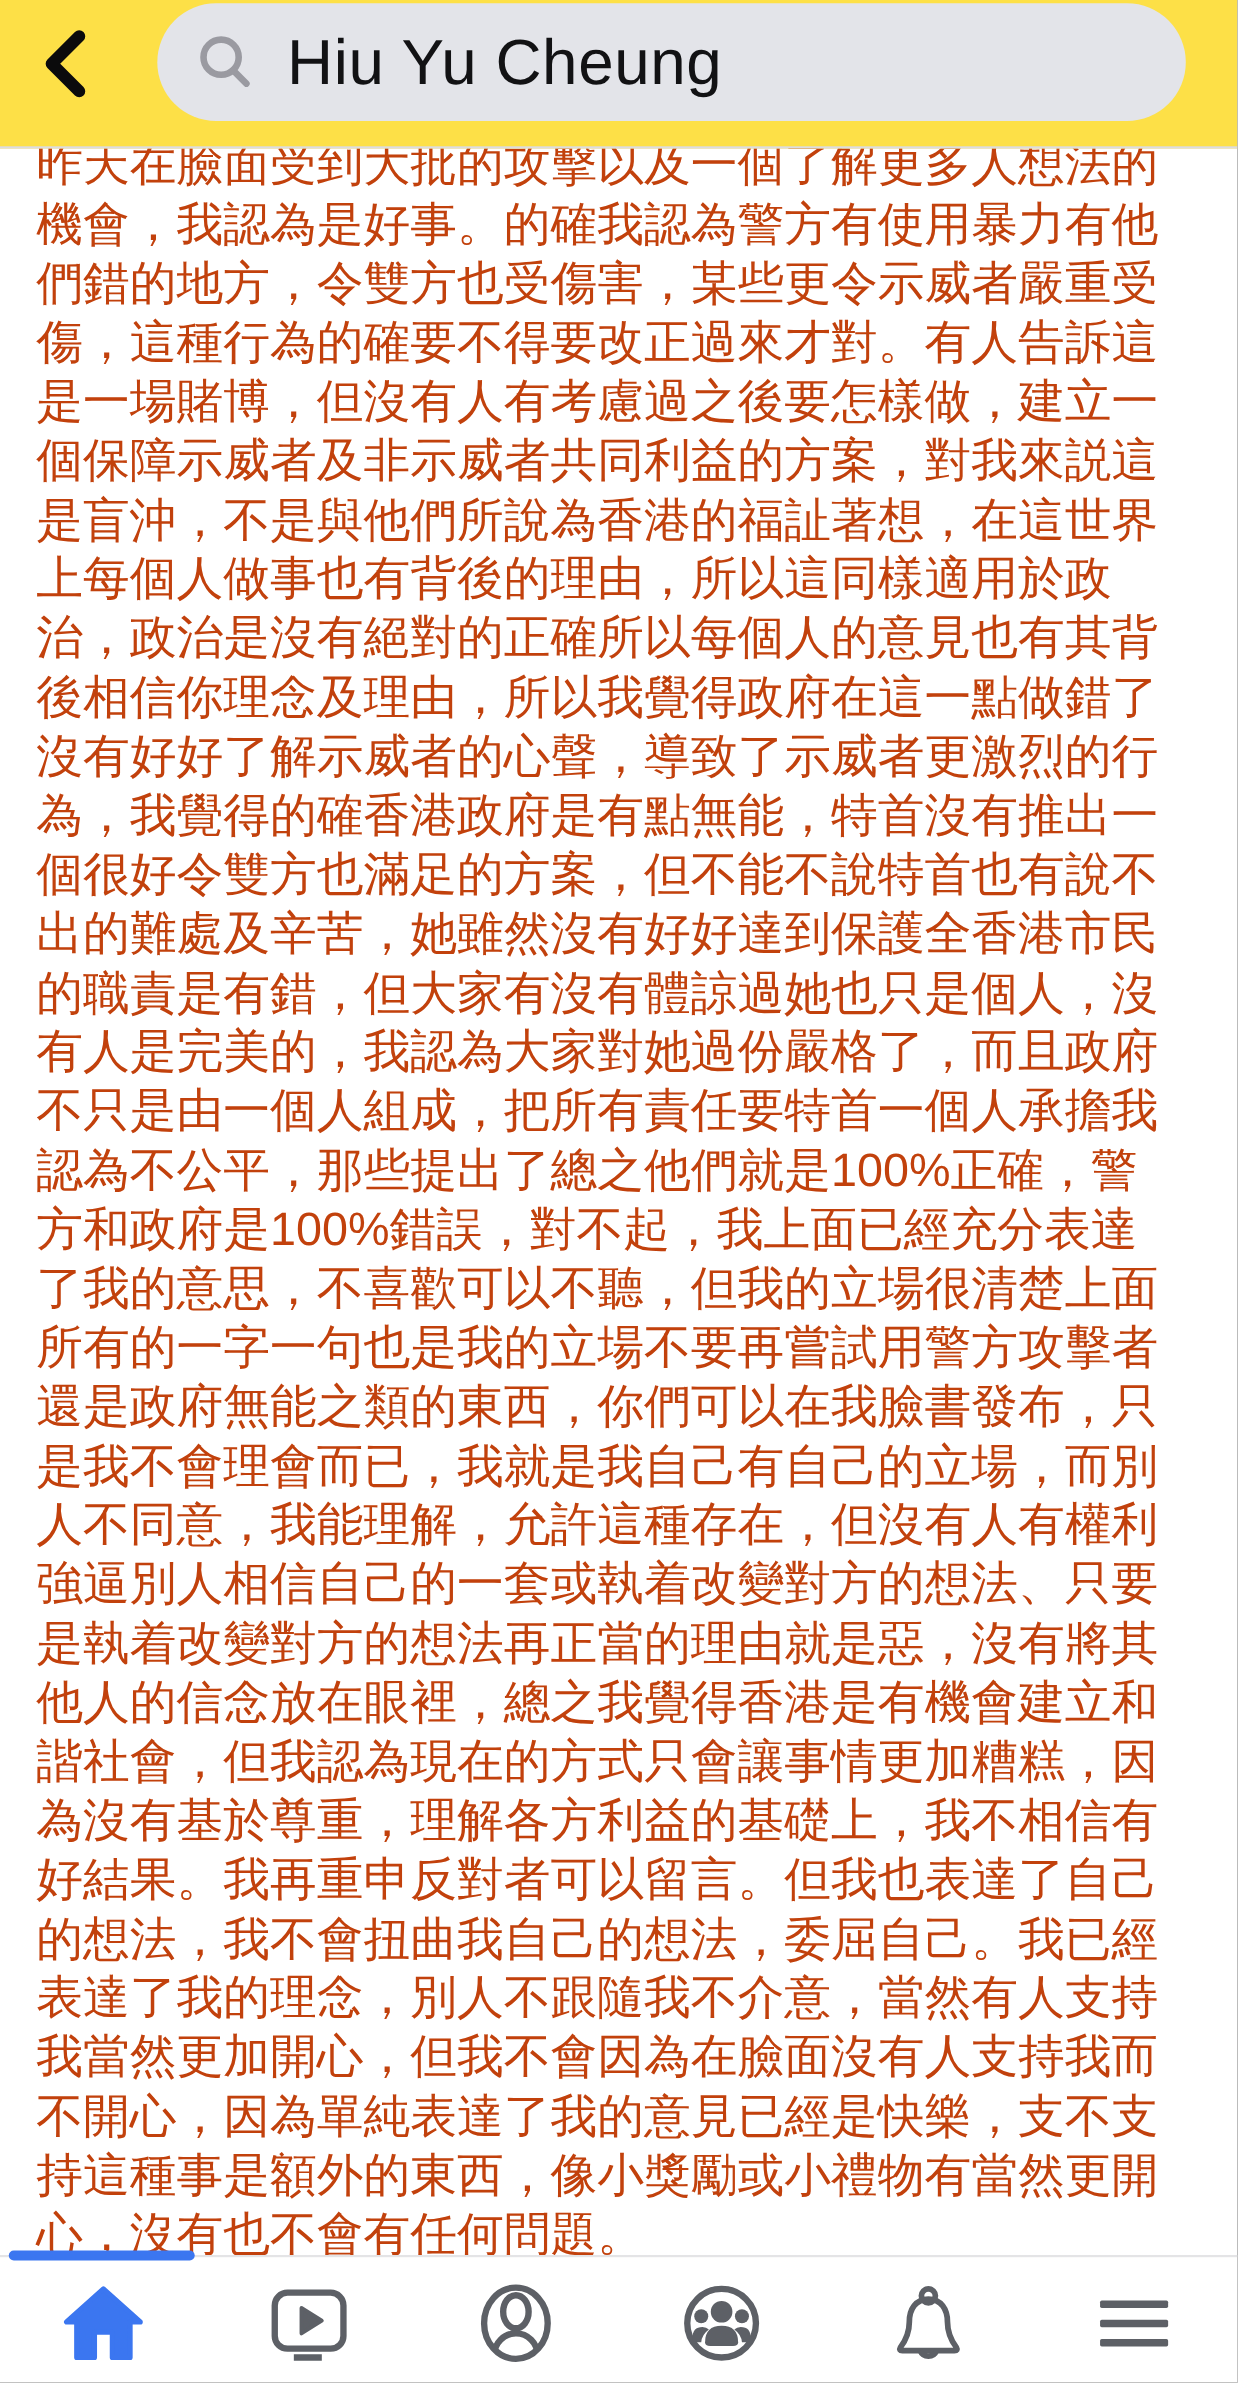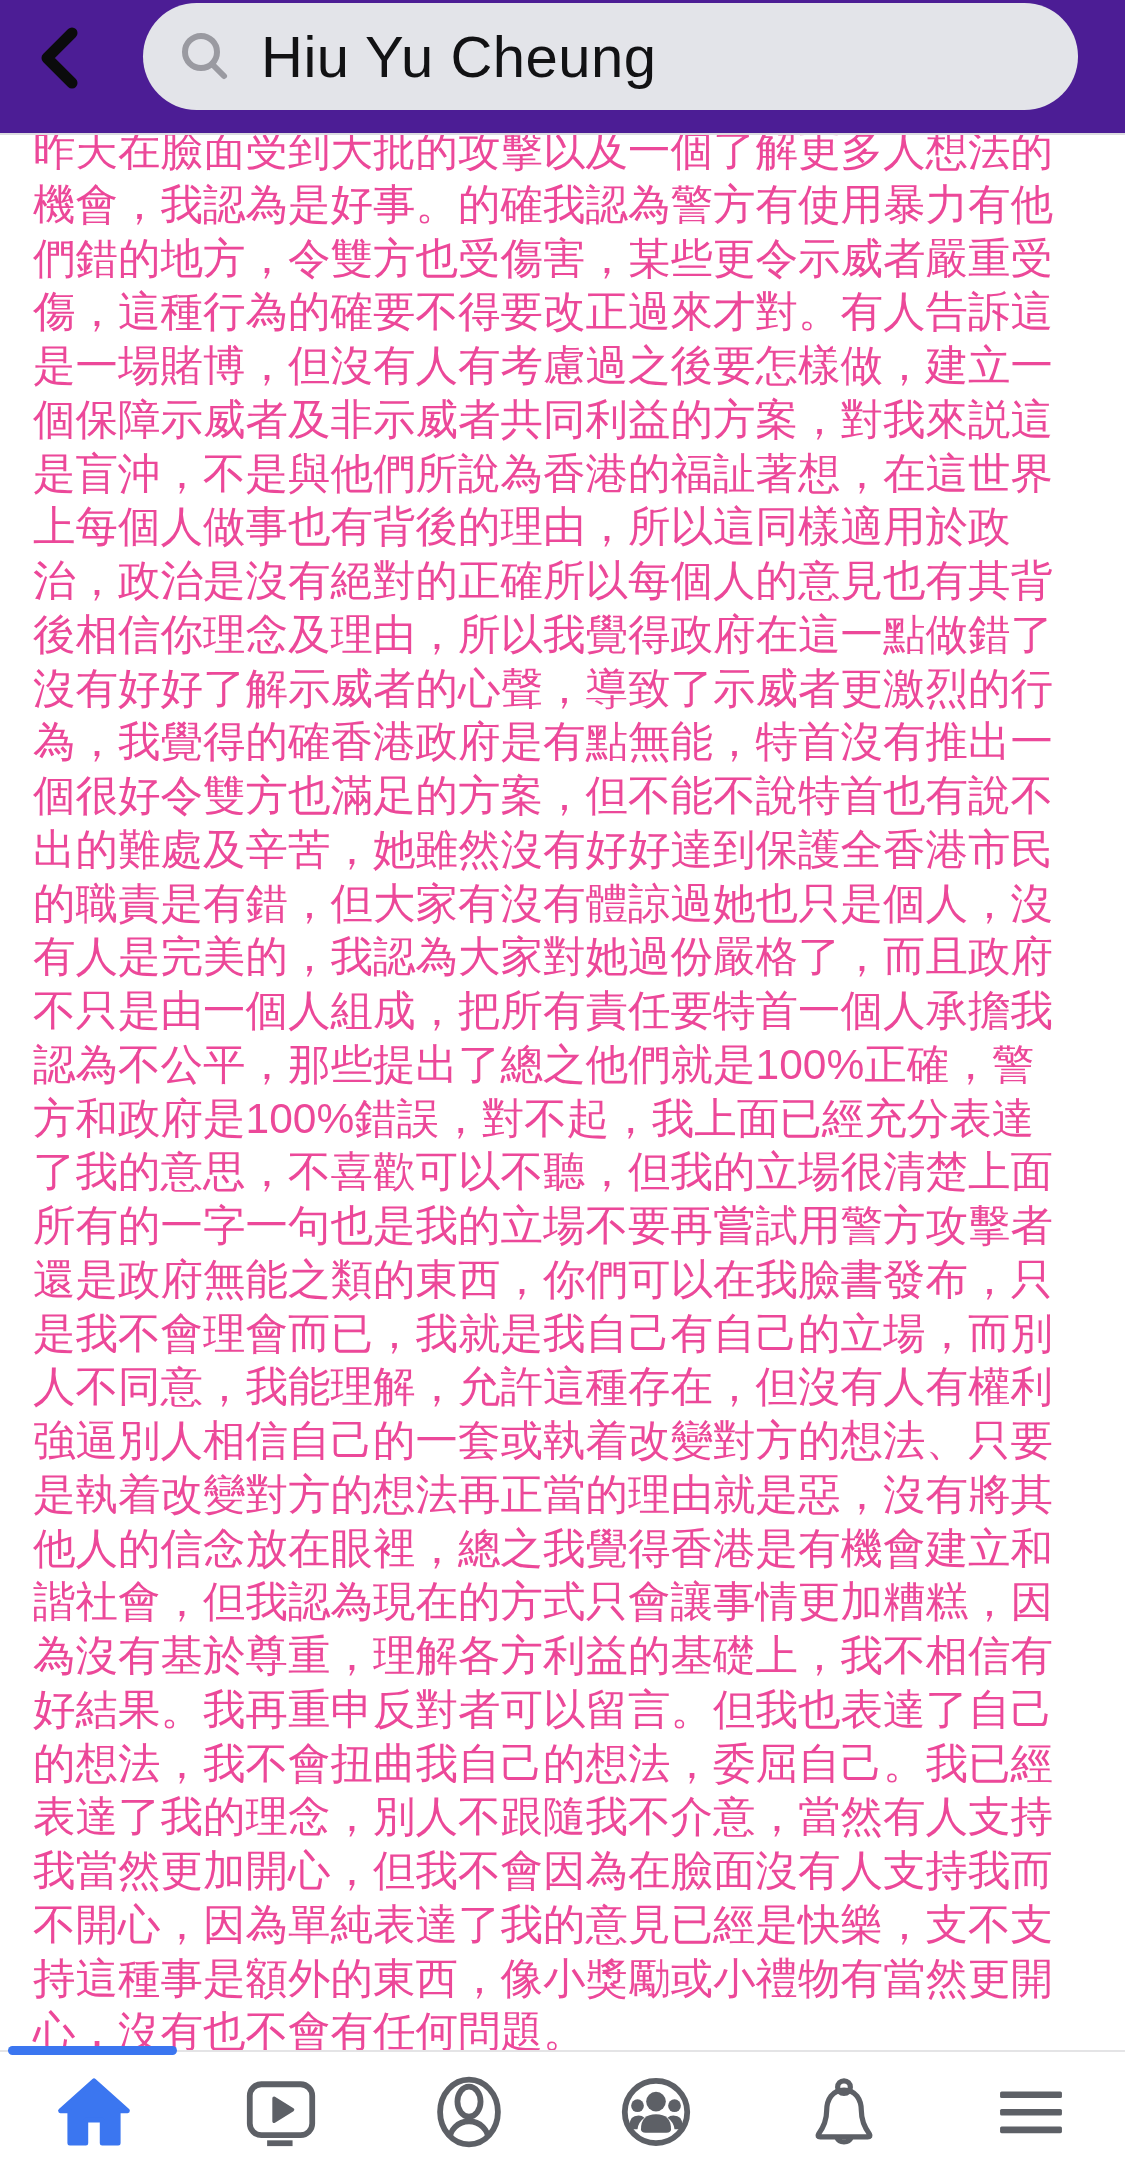--- a/index.html
+++ b/index.html
@@ -4,42 +4,42 @@
 <style>
   html,body{margin:0;padding:0;background:#888;}
   .screen{
     position:relative;width:1125px;height:2166px;background:#ffffff;
     overflow:hidden;font-family:"Liberation Sans","DejaVu Sans",sans-serif;
     margin:0 auto;
   }
   
   .header{
     position:absolute;top:0;left:0;width:1125px;height:135px;
-    background:#4c1d95;z-index:10;border-bottom:2px solid #dcdce0;
+    background:#fde047;z-index:10;border-bottom:2px solid #dcdce0;
     box-sizing:border-box;
   }
   .back-btn{
     position:absolute;left:30px;top:22px;width:60px;height:72px;
     display:flex;align-items:center;justify-content:center;
   }
   .search-pill{
     position:absolute;left:143px;top:3px;width:935px;height:107px;
     background:#e3e4e9;border-radius:54px;
     display:flex;align-items:center;box-sizing:border-box;
     padding:0 36px;
   }
   .search-pill .mag{flex:0 0 auto;margin-right:30px;display:block;}
   .search-text{
     font-size:58px;color:#121214;line-height:107px;
     white-space:nowrap;overflow:hidden;letter-spacing:0.5px;
   }
   
   .post-text{
     position:absolute;top:124px;left:33px;width:1063px;z-index:1;
-    font-size:42.5px;line-height:53.75px;color:#ec4899;
+    font-size:42.5px;line-height:53.75px;color:#c2410c;
     white-space:pre-line;letter-spacing:0px;text-align:left;
   }
   
   .tabbar{
     position:absolute;left:0;top:2050px;width:1125px;height:116px;
     background:#ffffff;z-index:10;border-top:2px solid #e4e4e6;
     box-sizing:border-box;display:flex;align-items:center;
   }
   .tab{
     flex:1 1 0;display:flex;align-items:center;justify-content:center;

